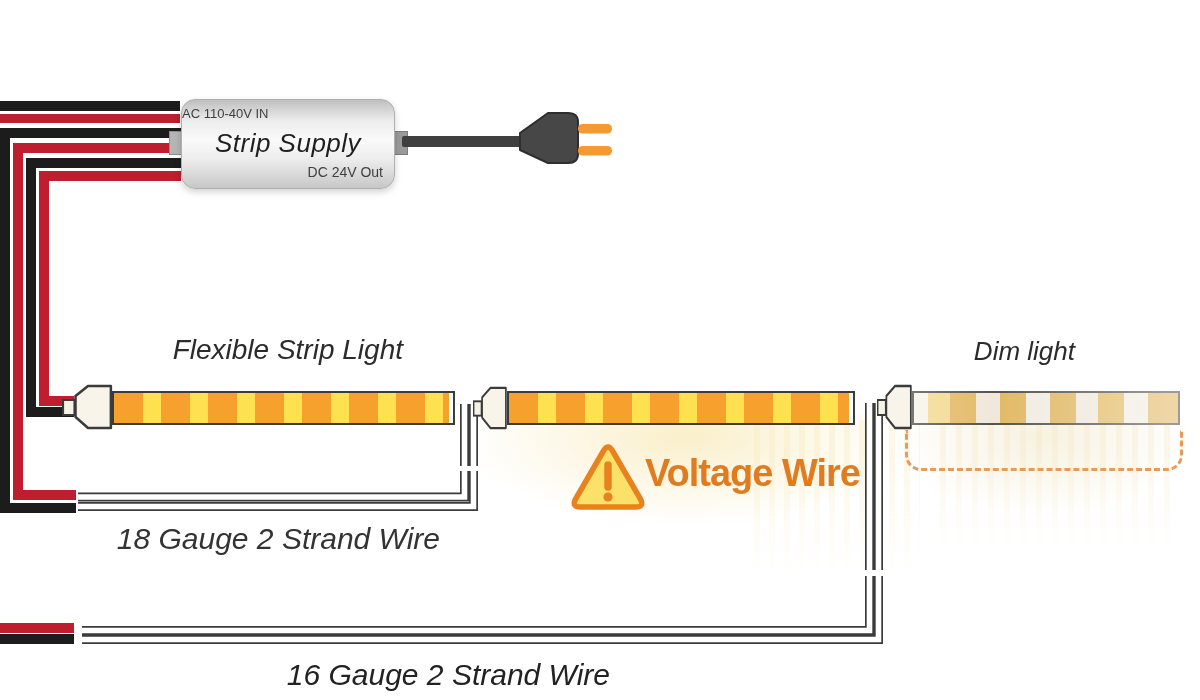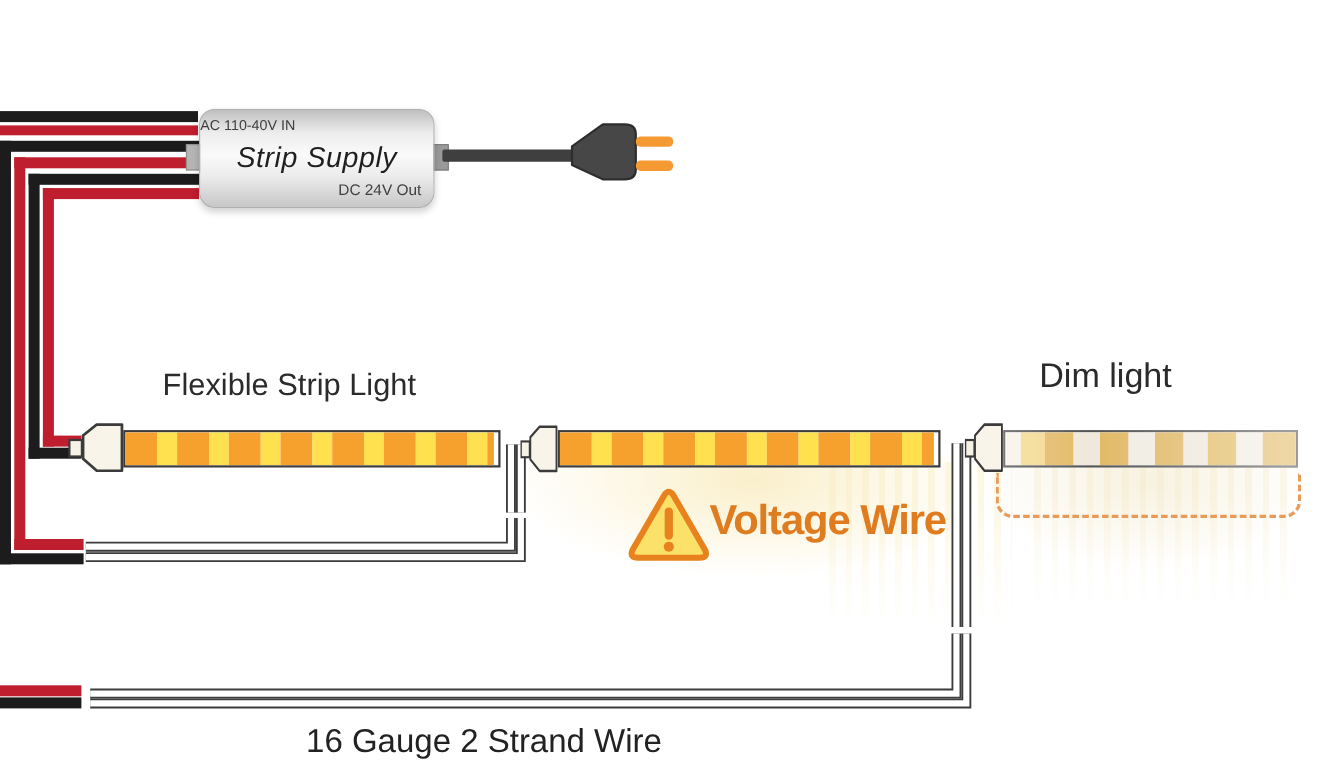--- a/index.html
+++ b/index.html
@@ -62,23 +62,23 @@
   #ps-box{left:181px;top:99px;width:212px;height:88px;border-radius:14px;
     background:linear-gradient(180deg,#bfbfbf 0%,#ededed 24%,#fafafa 46%,#ececec 68%,#c7c7c7 100%);
     border:1px solid #b0b0b0;box-shadow:0 3px 7px rgba(0,0,0,.18);}
   #ps-input{position:absolute;left:0;top:6px;font-size:13px;color:#3f3f3f;}
   #ps-title{position:absolute;left:0;right:0;top:28px;text-align:center;
     font-size:26px;font-style:italic;color:#1f1f1f;letter-spacing:.5px;}
   #ps-output{position:absolute;right:11px;bottom:8px;font-size:14px;color:#3f3f3f;}
   #plug-svg{left:402px;top:103px;z-index:5;}
 
   
-  .lbl{z-index:6;color:#2b2b2b;text-align:center;}
+  .lbl{z-index:6;color:#2b2b2b;text-align:right;font-style:italic;}
   #lbl-strip{left:123px;top:334px;width:280px;font-size:28px;}
-  #lbl-dim{left:935px;top:324px;width:140px;font-size:31px;}
+  #lbl-dim{left:935px;top:336px;width:140px;font-size:26px;}
   #lbl-w18{left:105px;top:522px;width:335px;font-size:30px;color:#333;}
   #lbl-w16{left:270px;top:658px;width:340px;font-size:30px;color:#222;}
 
   
   #warn-icon{left:570px;top:442px;z-index:6;}
   #warn-text{left:645px;top:452px;z-index:6;font-size:38px;font-weight:700;
     letter-spacing:-1px;color:var(--accent-orange,#e07c20);white-space:nowrap;}
 </style>
 </head>
 <body>
@@ -210,20 +210,21 @@
 
   <svg class="abs" id="plug-svg" width="215" height="70" viewBox="0 0 215 70">
     <rect x="0" y="33" width="124" height="11" rx="2" fill="#3f3f3f"></rect>
     <path d="M118 30 L146 10 L166 10 Q176 10 176 19 L176 51 Q176 60 166 60 L146 60 L118 47 Z" fill="#474747" stroke="#2e2e2e" stroke-width="2" stroke-linejoin="round"></path>
     <rect x="176" y="21" width="34" height="9.5" rx="4.5" fill="#f59a32"></rect>
     <rect x="176" y="43" width="34" height="9.5" rx="4.5" fill="#f59a32"></rect>
   </svg>
 
   <div class="abs lbl" id="lbl-strip">Flexible Strip Light</div>
   <div class="abs lbl" id="lbl-dim">Dim light</div>
+  <div class="abs lbl" id="lbl-w18">18 Gauge 2 Strand Wire</div>
   <div class="abs lbl" id="lbl-w16">16 Gauge 2 Strand Wire</div>
 
   <svg class="abs" id="warn-icon" width="76" height="70" viewBox="0 0 76 70">
     <path d="M34 8 Q38 2 42 8 L71 58 Q74 65 66 65 L10 65 Q2 65 5 58 Z" fill="#fbe169" stroke="#e8821e" stroke-width="5.5" stroke-linejoin="round"></path>
     <path d="M38 23 L38 45" stroke="#e8821e" stroke-width="7.5" stroke-linecap="round" fill="none"></path>
     <circle cx="38" cy="55" r="4.6" fill="#e8821e"></circle>
   </svg>
   <div class="abs" id="warn-text">Voltage Wire</div>
 
 </div>

